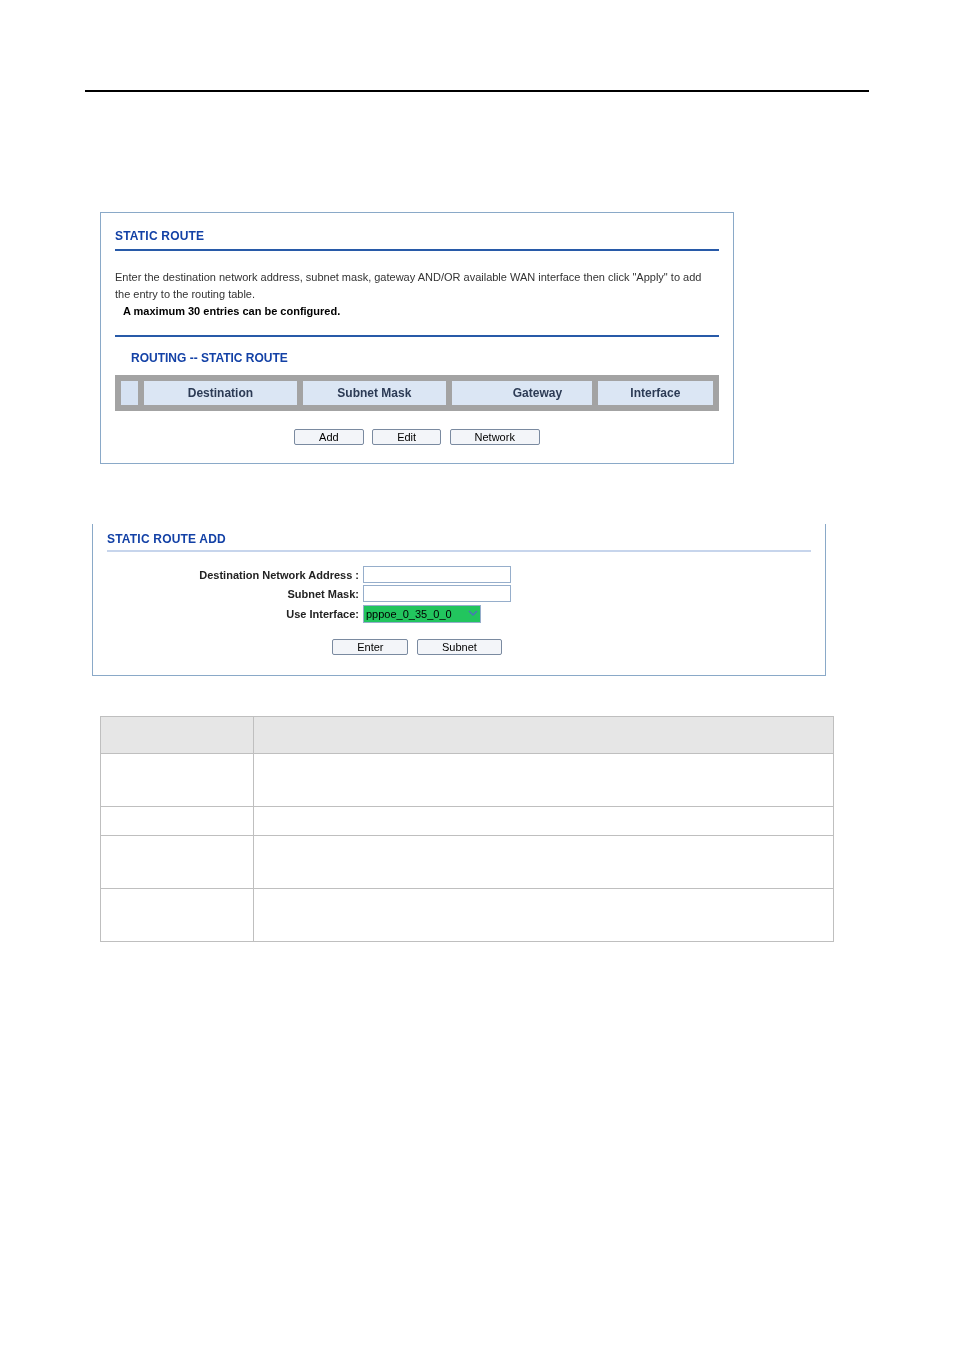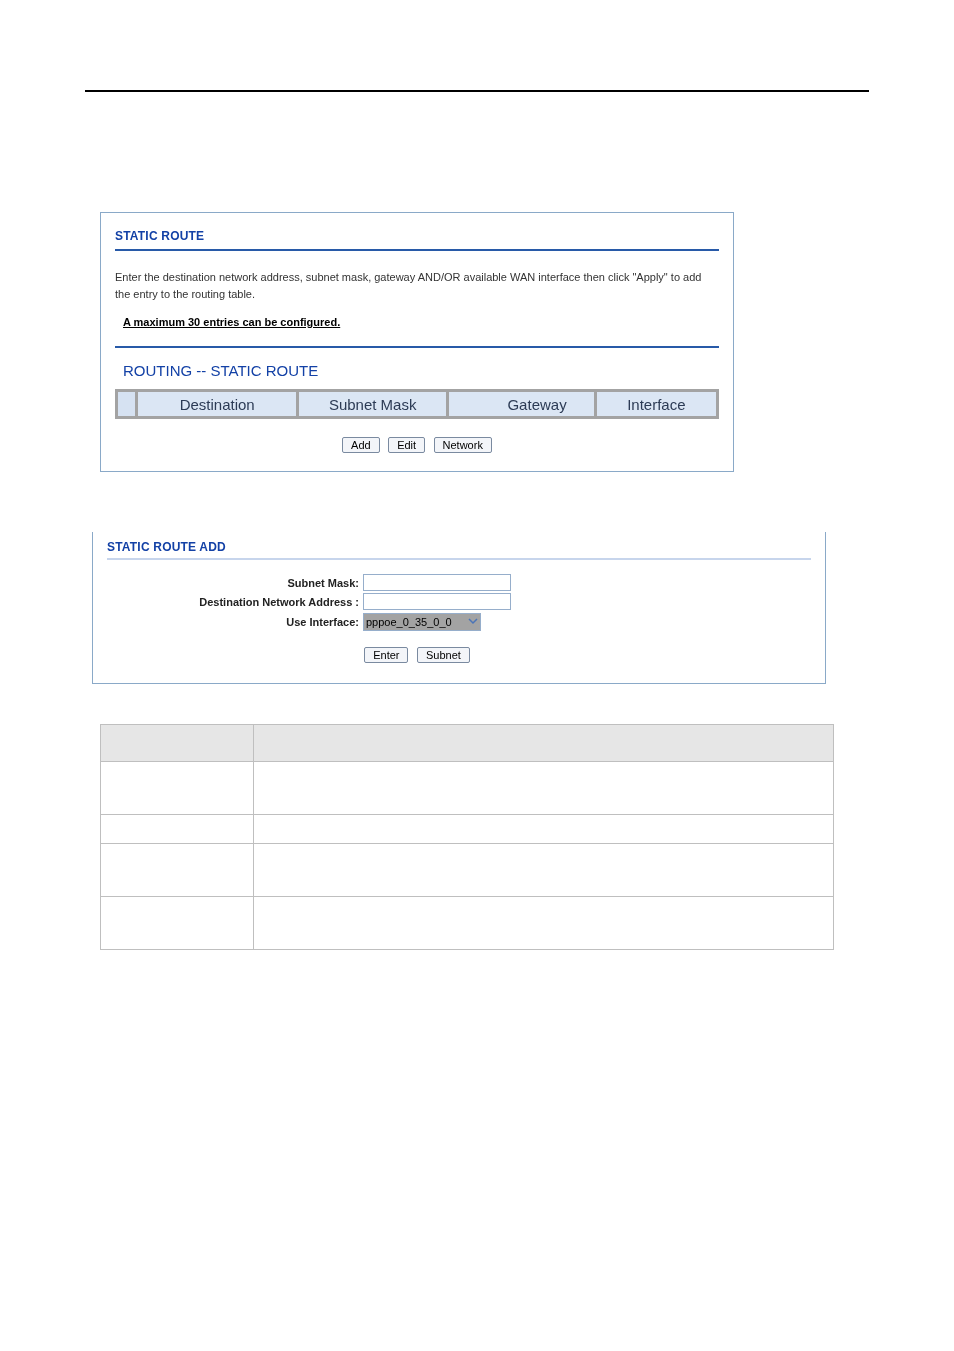--- a/index.html
+++ b/index.html
@@ -47,55 +47,54 @@
   }
   .desc-text {
     font-size: 11px;
     color: #333;
     line-height: 1.5;
     margin-right: 2px;
   }
   .max-note {
     font-size: 11px;
     font-weight: bold;
-    margin: 14px 0 0 8px;
-    text-decoration: underline;
+    margin: 3px 0 0 8px;
   }
   .subhead {
     color: #1341a6;
-    font-size: 15px;
-    font-weight: normal;
-    margin: 0 0 10px 8px;
+    font-size: 12px;
+    font-weight: bold;
+    margin: 0 0 10px 16px;
   }
   
   .route-table {
     border-collapse: collapse;
     width: 100%;
   }
   .route-table th {
     background: #dbe6f4;
-    border: 3px solid #a3a3a3;
-    font-size: 15px;
-    font-weight: normal;
+    border: 6px solid #a3a3a3;
+    font-size: 12px;
+    font-weight: bold;
     color: #2c3b55;
     height: 22px;
   }
   .route-table th.sel { width: 24px; background: #d6e2f2; }
   .route-table th.c-dest { width: 200px; }
   .route-table th.c-mask  { width: 200px; }
   .route-table th.c-gw    { width: 140px; padding-left: 32px; }
   .route-table th.c-if    { width: 150px; }
   .btn-row {
     text-align: center;
     margin-top: 16px;
   }
   button.ui-btn {
     font-family: inherit;
     font-size: 11px;
-    padding: 1px 8px;
+    padding: 1px 24px;
     border: 1px solid #7a8aa0;
     background: #f3f5f9;
     border-radius: 2px;
     margin: 0 2px;
     cursor: pointer;
   }
   
   .panel2 {
     border-left: 1px solid #8aa9c8;
     border-right: 1px solid #8aa9c8;
@@ -125,21 +124,21 @@
     font-size: 11px;
     padding: 0 2px;
     width: 148px;
     box-sizing: border-box;
   }
   .form-select {
     border: 1px solid #96aecb;
     font-size: 11px;
     height: 18px;
     width: 118px;
-    background: #a3a3a3;
+    background: #22c55e;
     padding: 0 14px 0 2px;
     -webkit-appearance: none;
     appearance: none;
     position: relative;
   }
   .select-wrap {
     position: relative;
     display: inline-block;
   }
   .select-caret {
@@ -210,25 +209,25 @@
         <button class="ui-btn">Network</button>
       </div>
     </div>
   </div>
 
   <div class="panel2">
     <div class="section-title">STATIC ROUTE ADD</div>
     <div class="blue-underline"></div>
 
     <div class="form-row">
+      <div class="form-label">Destination Network Address :</div>
+      <input type="text" class="form-input" style="">
+    </div>
+    <div class="form-row">
       <div class="form-label">Subnet Mask:</div>
-      <input type="text" class="form-input" style="">
-    </div>
-    <div class="form-row">
-      <div class="form-label">Destination Network Address :</div>
       <input type="text" class="form-input" style="">
     </div>
     <div class="form-row">
       <div class="form-label">Use Interface:</div>
       <span class="select-wrap">
         <select class="form-select">
           <option>pppoe_0_35_0_0</option>
         </select>
         <svg class="select-caret" width="10" height="10">
             <path d="M1 3 L5 7 L9 3" fill="none" stroke="#4a74b8" stroke-width="1.5"></path>

